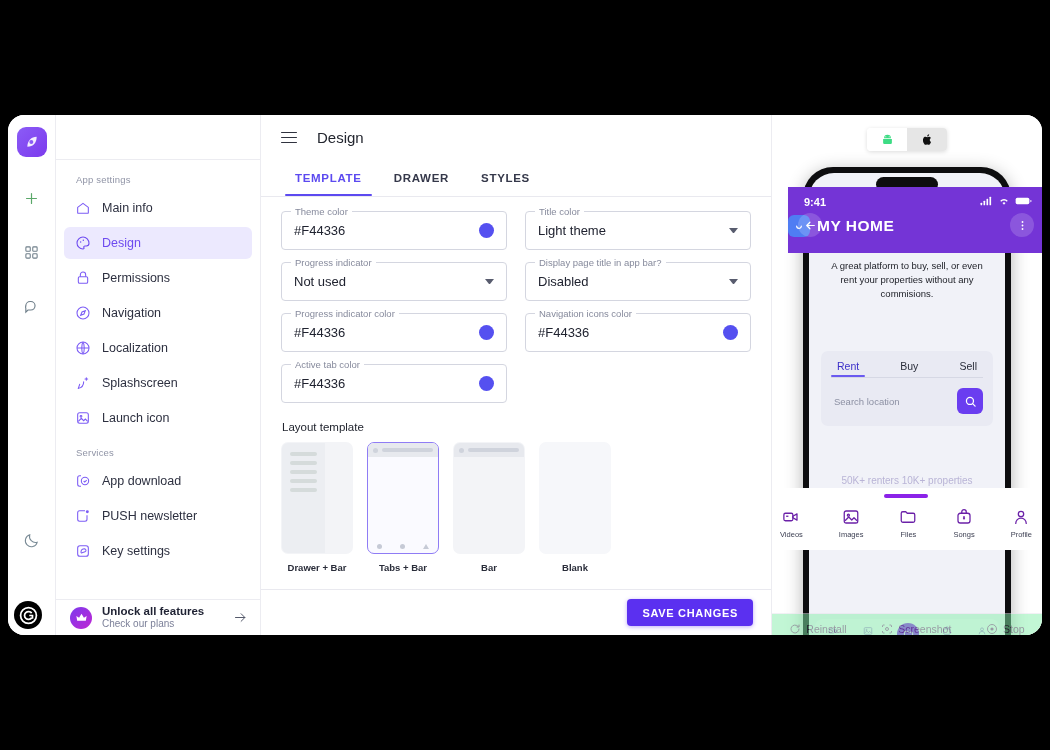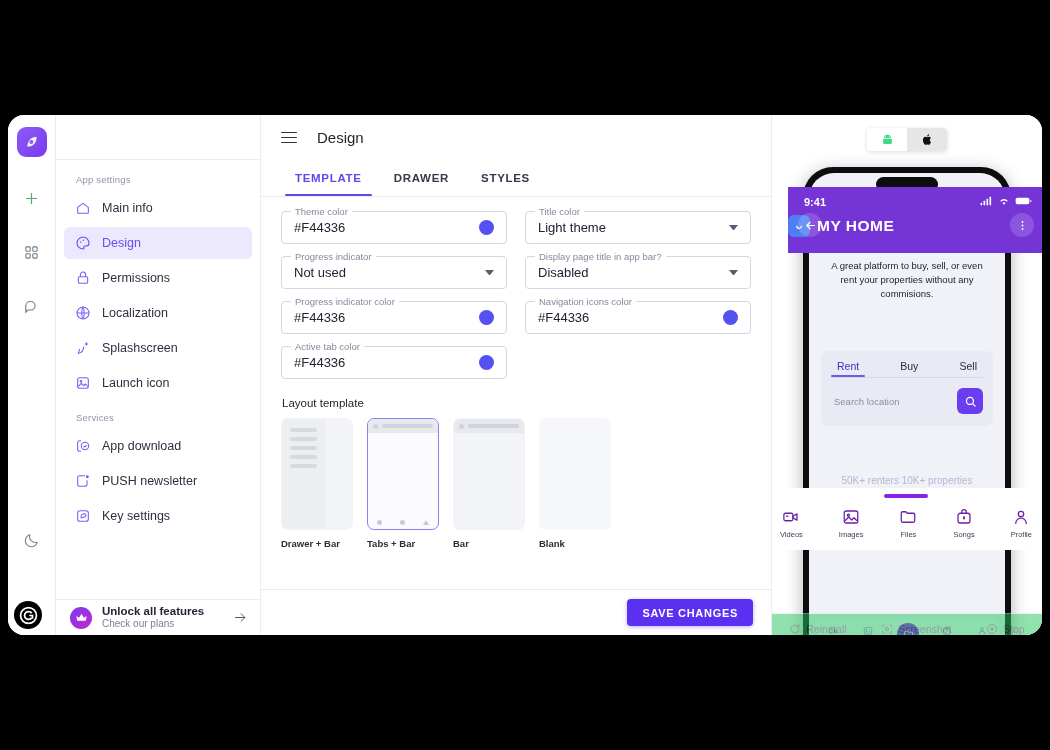--- a/index.html
+++ b/index.html
@@ -108,21 +108,21 @@
   .tab.active { color: #5c4af0; }
   .tab.active::after {
     content:""; position:absolute; left:6px; right:6px; bottom:0;
     height:2px; background:#5c4af0; border-radius:2px;
   }
   #form-area { flex: 1; padding: 14px 20px 0 20px; overflow: hidden; }
   #grid {
     display: grid; grid-template-columns: 1fr 1fr; column-gap: 18px; row-gap: 12px;
   }
   .field {
-    position: relative; height: 33px; border: 1px solid #d4d6e0;
+    position: relative; height: 39px; border: 1px solid #d4d6e0;
     border-radius: 4px; display: flex; align-items: center;
     padding: 0 12px; background: #fff; cursor: text;
   }
   .field .flabel {
     position: absolute; top: -6px; left: 9px; padding: 0 4px;
     background: #fff; font-size: 9.5px; color: #868a9c; white-space: nowrap;
   }
   .field .fval { font-size: 13px; color: #202330; flex: 1; }
   .swatch { width: 15px; height: 15px; border-radius: 50%; flex: 0 0 15px; }
   .caret {
@@ -131,21 +131,21 @@
     flex: 0 0 9px;
   }
   #layout-label { font-size: 11.5px; color: #22252f; margin: 18px 0 9px 1px; }
   #layout-row { display: flex; gap: 14px; }
   .lt { width: 72px; cursor: pointer; }
   .lt-card {
     width: 72px; height: 112px; border-radius: 7px;
     background: #f3f4f7; border: 1px solid transparent; position: relative; overflow: hidden;
   }
   .lt.sel .lt-card { border: 1.6px solid #8f7cf5; background: #fafaff; }
-  .lt-name { font-size: 9.5px; color: #2a2d3a; margin-top: 8px; font-weight: 600;}
+  .lt-name { text-align: center; font-size: 9.5px; color: #2a2d3a; margin-top: 8px; font-weight: 600;}
   .lt-drawer-pane { position:absolute; left:0; top:0; bottom:0; width:62%; background:#eceef2; }
   .lt-line { height: 4px; border-radius: 2px; background: #d5dbdb; margin: 0 0 5px 0; }
   .lt-topbar { position:absolute; left:0; right:0; top:0; height:14px; background:#e7e9ee;
                display:flex; align-items:center; gap:4px; padding:0 5px; }
   .lt-dot { width:5px; height:5px; border-radius:50%; background:#cfd3dc; flex:0 0 5px;}
   .lt-pill { height:3.5px; border-radius:2px; background:#cfd3dc; flex:1; }
   .lt-botbar { position:absolute; left:0; right:0; bottom:0; height:14px;
                display:flex; align-items:center; justify-content:space-around; }
   .lt-b { width:5px; height:5px; border-radius:50%; background:#c6cad6; }
   .lt-tri { width:0;height:0;border-left:3.5px solid transparent;border-right:3.5px solid transparent;
@@ -264,21 +264,21 @@
   }
   #ov-handle { position: absolute; top: 6px; left: 50%; transform: translateX(-50%);
                width: 44px; height: 4px; border-radius: 3px; background: #8b22e8; }
   .ovn { display: flex; flex-direction: column; align-items: center; gap: 4px; cursor: pointer;}
   .ovn span { font-size: 7.5px; color: #3c3f52; }
 
   
   #dev-toolbar {
     position: absolute; left: 0; right: 0; bottom: -8px; height: 30px;
     border-top: 1px solid #e4e4ec; display: flex; align-items: center;
-    justify-content: space-around; background: #22c55e; z-index: 11; opacity: .5;
+    justify-content: space-around; background: #86efac; z-index: 11; opacity: .5;
   }
   .dev-b { display: flex; align-items: center; gap: 5px; font-size: 10.5px; color: #3a3d4d; cursor:pointer;}
 
   svg { display: block; }
 </style>
 </head>
 <body>
 
 <div id="app-window">
 
@@ -349,20 +349,29 @@
       <div class="side-item">
         <span class="si-ic">
           <svg width="16" height="16" viewBox="0 0 24 24" stroke="#7c5cf5" stroke-width="1.6" fill="none">
               <rect x="5" y="10" width="14" height="10" rx="2"></rect>
               <path d="M8 10V7a4 4 0 018 0v3"></path>
             </svg>
         </span>
         <span>Permissions</span>
       </div>
 
+      <div class="side-item">
+        <span class="si-ic">
+          <svg width="16" height="16" viewBox="0 0 24 24" stroke="#7c5cf5" stroke-width="1.6" fill="none">
+              <circle cx="12" cy="12" r="9"></circle>
+              <path d="M15.5 8.5l-2 5-5 2 2-5z"></path>
+            </svg>
+        </span>
+        <span>Navigation</span>
+      </div>
 
       <div class="side-item">
         <span class="si-ic">
           <svg width="16" height="16" viewBox="0 0 24 24" stroke="#7c5cf5" stroke-width="1.6" fill="none">
               <circle cx="12" cy="12" r="9"></circle>
               <path d="M3 12h18M12 3c2.5 3 2.5 15 0 18M12 3c-2.5 3-2.5 15 0 18"></path>
             </svg>
         </span>
         <span>Localization</span>
       </div>

